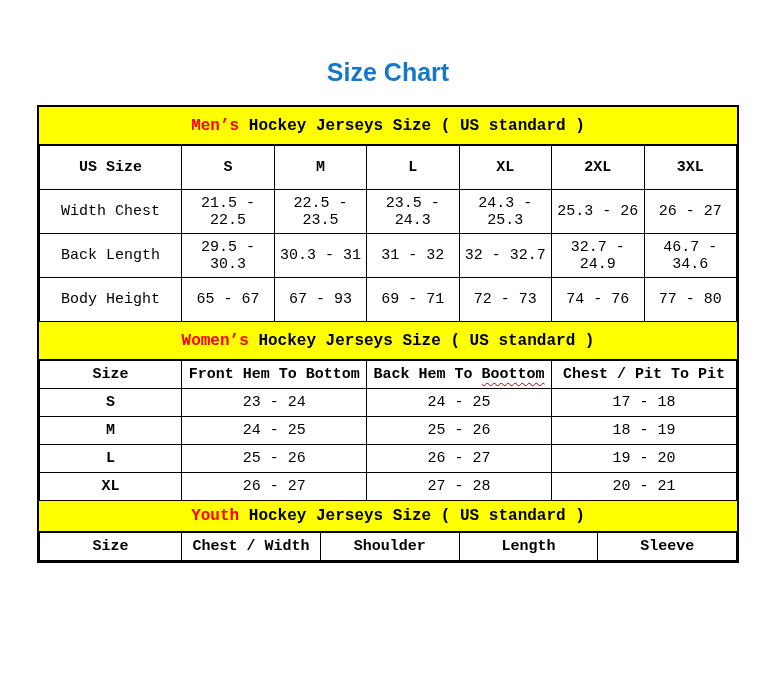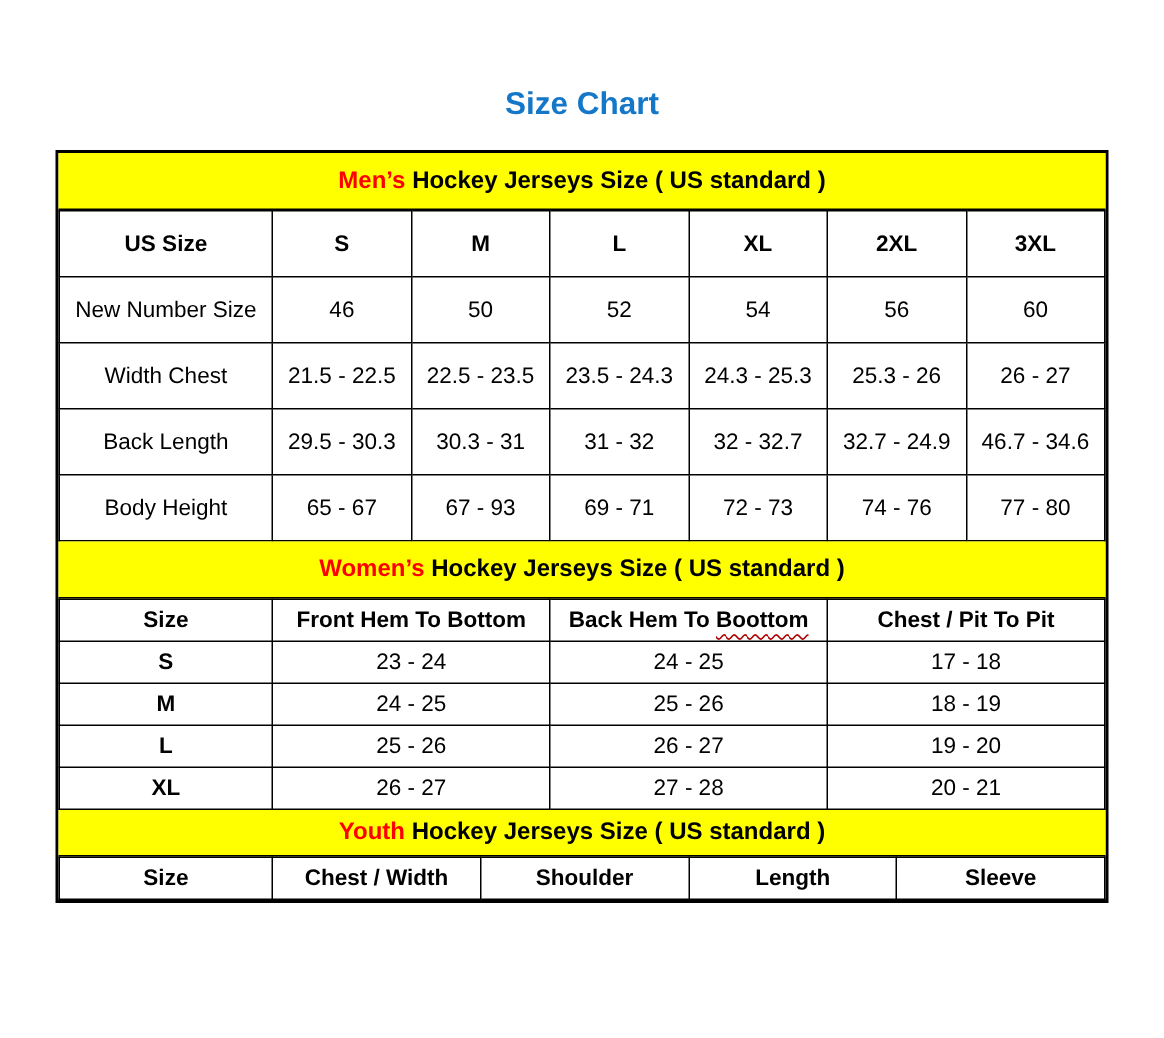--- a/index.html
+++ b/index.html
@@ -6,29 +6,30 @@
     margin: 0; padding: 0;
     width: 776px; height: 692px;
     background: #ffffff;
     font-family: "Liberation Sans", "DejaVu Sans", sans-serif;
     overflow: hidden;
   }
   .page { padding-top: 58px; }
   .title {
     margin: 0 0 18px 0;
     text-align: center;
-    font-size: 21px;
+    font-size: 25px;
     font-weight: bold;
     color: var(--title-blue, #1577c8);
     letter-spacing: 0px;
   }
   .chart {
     width: 698px;
     margin: 0 auto;
     border: 2px solid var(--border-black, #000);
+    font-family: Liberation Mono, monospace;
   }
   .sec .band {
     background: var(--band-yellow, #ffff00);
     display: flex;
     align-items: center;
     justify-content: center;
     font-weight: bold;
     font-size: 16px;
     color: #000;
     border-bottom: 1.5px solid var(--border-black, #000);
@@ -91,29 +92,20 @@
               <th>S</th>
               <th>M</th>
               <th>L</th>
               <th>XL</th>
               <th>2XL</th>
               <th>3XL</th>
             </tr>
           </thead>
           <tbody>
             <tr>
-              <td>New Number Size</td>
-              <td>46</td>
-              <td>50</td>
-              <td>52</td>
-              <td>54</td>
-              <td>56</td>
-              <td>60</td>
-            </tr>
-            <tr>
               <td>Width Chest</td>
               <td>21.5 - 22.5</td>
               <td>22.5 - 23.5</td>
               <td>23.5 - 24.3</td>
               <td>24.3 - 25.3</td>
               <td>25.3 - 26</td>
               <td>26 - 27</td>
             </tr>
             <tr>
               <td>Back Length</td>

